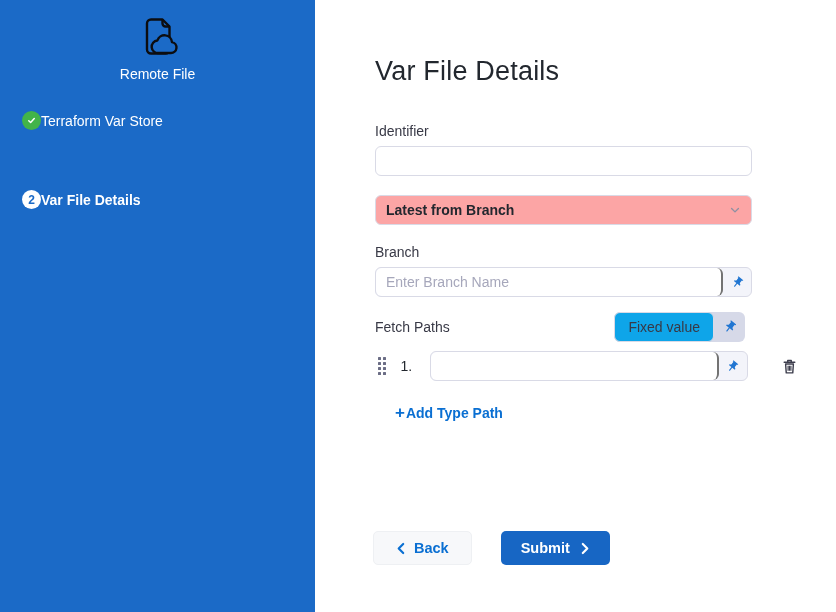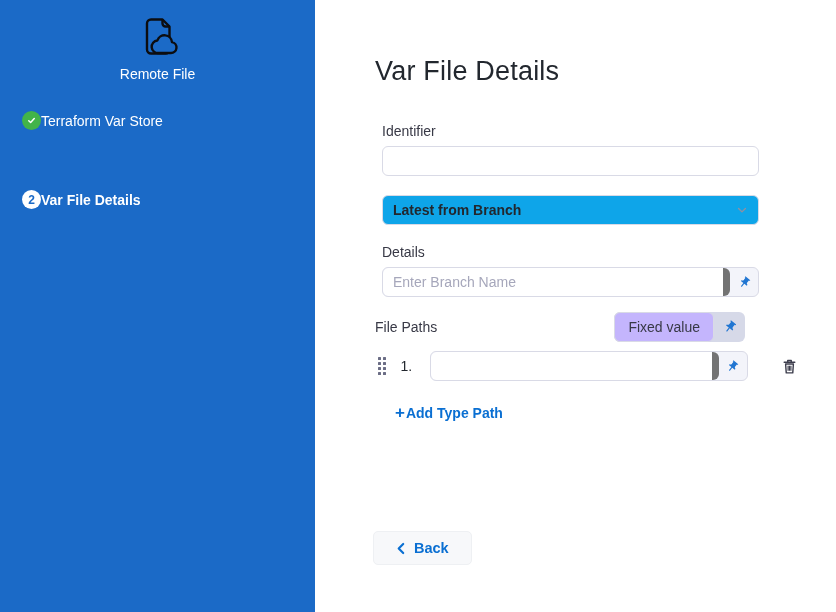--- a/index.html
+++ b/index.html
@@ -15,39 +15,39 @@
   .step-2 { top:190px; }
   .step-circle { width:19px; height:19px; border-radius:50%; flex:none; display:flex; align-items:center; justify-content:center; }
   .step-circle.done { background:#42b44a; }
   .step-circle.num { background:#fff; color:#1b6ac7; font-size:12px; font-weight:700; }
   .step-label { color:#fff; font-size:14px; }
   .step-2 .step-label { font-weight:700; }
 
   
   .main { position:absolute; left:315px; top:0; width:521px; height:612px; padding:54px 0 0 60px; }
   h1.title { font-size:27px; line-height:34px; font-weight:500; color:#22272e; letter-spacing:0.2px; }
-  .field { width:377px;margin-left:7px; }
+  .field { width:377px; }
   .field.mt-first { margin-top:35px; }
   .field.mt { margin-top:19px; }
   .field-label { display:block; font-size:14px; color:#383946; margin-bottom:7px; }
   .text-input { width:100%; height:30px; border:1px solid #d9dae6; border-radius:6px; font-size:14px; color:#22272e; padding:0 10px; outline:none; font-family:"Liberation Sans", sans-serif; background:#fff; }
-  .select-box { width:100%; height:30px; border:1px solid #d9dae6; border-radius:6px; background:#0ea5e9; display:flex; align-items:center; justify-content:space-between; padding:0 10px; cursor:pointer; }
+  .select-box { width:100%; height:30px; border:1px solid #d9dae6; border-radius:6px; background:#fca5a5; display:flex; align-items:center; justify-content:space-between; padding:0 10px; cursor:pointer; }
   .select-value { font-size:14px; font-weight:700; color:#22272e; }
 
   .input-group { display:flex; height:30px; border:1px solid #d9dae6; border-radius:6px; background:#f3f4fa; overflow:hidden; }
-  .input-group input { flex:1; min-width:0; height:100%; border:none; outline:none; background:#fff; border-right:7px solid #737373; border-radius:6px; padding:0 10px; font-size:14px; color:#22272e; font-family:"Liberation Sans", sans-serif; }
+  .input-group input { flex:1; min-width:0; height:100%; border:none; outline:none; background:#fff; border-right:2px solid #737373; border-radius:6px; padding:0 10px; font-size:14px; color:#22272e; font-family:"Liberation Sans", sans-serif; }
   .input-group input::placeholder { color:#a6a7bb; }
   .pin-btn { width:28px; flex:none; border:none; background:transparent; display:flex; align-items:center; justify-content:center; cursor:pointer; padding:0; }
   .pin-rot { display:inline-block; transform:rotate(38deg); line-height:0; }
 
   
   .filepaths-header { margin-top:15px; width:377px; display:flex; align-items:center; justify-content:space-between; }
   .filepaths-header .field-label { margin-bottom:0; }
   .type-selector { display:flex; height:30px; border-radius:6px; background:#d6d9e8; margin-right:7px; }
-  .type-btn { height:30px; background:#c4b5fd; border:1px solid #d9dae6; border-radius:6px; padding:0 13px; font-size:14px; color:#383946; cursor:pointer; font-family:"Liberation Sans", sans-serif; }
+  .type-btn { height:30px; background:#0ea5e9; border:1px solid #d9dae6; border-radius:6px; padding:0 13px; font-size:14px; color:#383946; cursor:pointer; font-family:"Liberation Sans", sans-serif; }
   .type-pin { width:31px; border:none; background:transparent; display:flex; align-items:center; justify-content:center; cursor:pointer; padding:0; }
 
   .filepath-row { margin-top:9px; display:flex; align-items:center; height:30px; }
   .drag-handle { margin-left:3px; display:grid; grid-template-columns:2.5px 2.5px; grid-auto-rows:2.5px; gap:2.5px; cursor:grab; }
   .drag-handle i { background:#6b6d85; border-radius:0.5px; }
   .row-index { margin-left:15px; width:15px; font-size:14px; color:#22272e; }
   .filepath-row .input-group { margin-left:14px; width:318px; flex:none; }
   .trash-btn { margin-left:33px; border:none; background:none; cursor:pointer; padding:0; line-height:0; }
 
   .add-link { margin-top:24px; margin-left:20px; display:flex; align-items:center; background:none; border:none; color:#0a6fd2; font-size:14px; font-weight:600; cursor:pointer; font-family:"Liberation Sans", sans-serif; }
@@ -103,35 +103,35 @@
         <span class="select-value">Latest from Branch</span>
         <span style="line-height:0;">
           <svg width="12" height="12" viewBox="0 0 14 14">
             <path d="M3 5.2 L7 9.2 L11 5.2" fill="none" stroke="#8f90a2" stroke-width="1.6" stroke-linecap="round" stroke-linejoin="round"></path>
           </svg>
         </span>
       </div>
     </div>
 
     <div class="field mt">
-      <label class="field-label">Details</label>
+      <label class="field-label">Branch</label>
       <div class="input-group">
         <input type="text" placeholder="Enter Branch Name" style="">
         <button class="pin-btn">
           <span class="pin-rot">
             <svg width="13" height="13" viewBox="0 0 24 24">
               <path fill="#2176d2" d="M16 9V4h1c.55 0 1-.45 1-1s-.45-1-1-1H7c-.55 0-1 .45-1 1s.45 1 1 1h1v5c0 1.66-1.34 3-3 3v2h5.97v7l1 1 1-1v-7H19v-2c-1.66 0-3-1.34-3-3z"></path>
             </svg>
           </span>
         </button>
       </div>
     </div>
 
     <div class="filepaths-header">
-      <label class="field-label">File Paths</label>
+      <label class="field-label">Fetch Paths</label>
       <div class="type-selector">
         <button class="type-btn">Fixed value</button>
         <button class="type-pin">
           <span class="pin-rot">
             <svg width="14" height="14" viewBox="0 0 24 24">
               <path fill="#2176d2" d="M16 9V4h1c.55 0 1-.45 1-1s-.45-1-1-1H7c-.55 0-1 .45-1 1s.45 1 1 1h1v5c0 1.66-1.34 3-3 3v2h5.97v7l1 1 1-1v-7H19v-2c-1.66 0-3-1.34-3-3z"></path>
             </svg>
           </span>
         </button>
       </div>
@@ -178,15 +178,23 @@
 
     <div class="actions">
       <button class="back-btn">
         <span style="line-height:0;">
           <svg width="9" height="13" viewBox="0 0 10 14">
             <path d="M8 2 L3 7 L8 12" fill="none" stroke="#0a6fd2" stroke-width="2.4" stroke-linecap="round" stroke-linejoin="round"></path>
           </svg>
         </span>
         <span>Back</span>
       </button>
+      <button class="submit-btn">
+        <span>Submit</span>
+        <span style="line-height:0;">
+          <svg width="9" height="13" viewBox="0 0 10 14">
+            <path d="M2 2 L7 7 L2 12" fill="none" stroke="#ffffff" stroke-width="2.4" stroke-linecap="round" stroke-linejoin="round"></path>
+          </svg>
+        </span>
+      </button>
     </div>
   </main>
 </div>
 
 </body></html>

